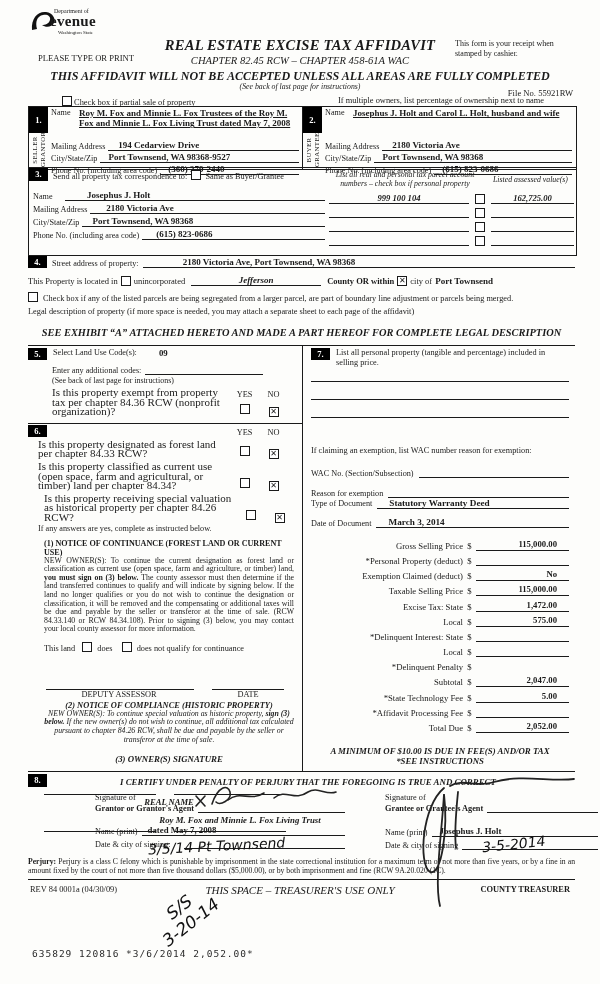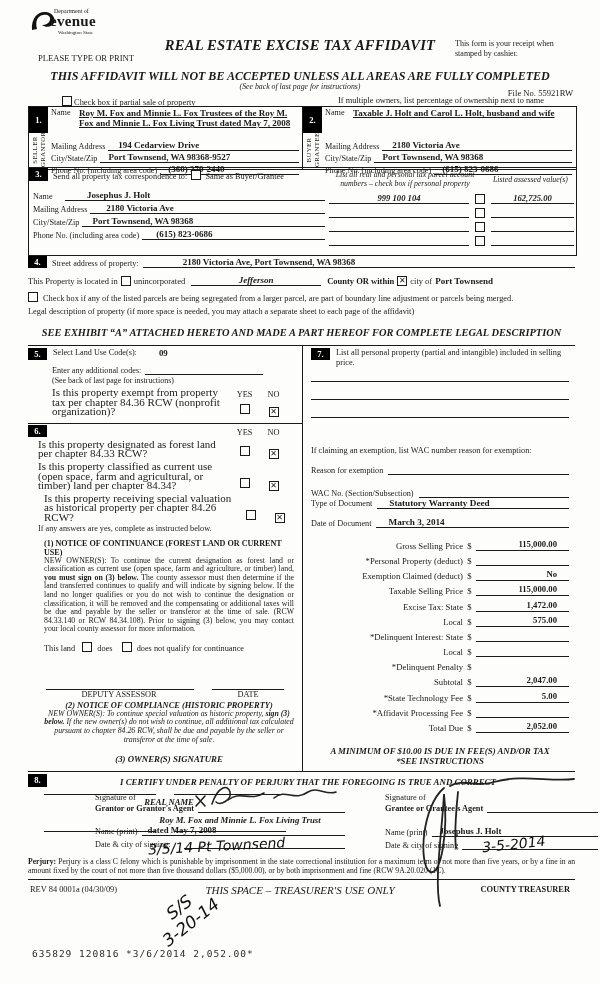--- a/index.html
+++ b/index.html
@@ -42,20 +42,21 @@
       <path d="M2 20 C1 8 8 1 16 2 C23 3 26 9 24 13 C22 17 16 18 12 15 C15 15 19 14 20 10 C21 6 17 4 13 5 C7 6 5 12 7 19 Z" fill="#111"></path>
     </svg>
     <div class="abs" style="left:24px;top:0;font-size:6px;">Department of</div>
     <div class="abs" style="left:20px;top:5px;font-size:15px;font-weight:bold;letter-spacing:.3px;">evenue</div>
     <div class="abs" style="left:28px;top:22px;font-size:5px;">Washington State</div>
   </div>
 
   <div class="abs lab" style="left:38px;top:53px;font-size:8.6px;">PLEASE TYPE OR PRINT</div>
 
   <div class="abs ctr b" style="left:130px;top:37px;width:340px;font-size:14.6px;letter-spacing:.2px;">REAL ESTATE EXCISE TAX AFFIDAVIT</div>
+  <div class="abs ctr" style="left:130px;top:55px;width:340px;font-size:10.6px;">CHAPTER 82.45 RCW – CHAPTER 458-61A WAC</div>
 
   <div class="abs" style="left:455px;top:39px;width:112px;font-size:8px;line-height:10px;">This form is your receipt when stamped by cashier.</div>
 
   <div class="abs ctr b" style="left:0;top:69px;width:600px;font-size:12px;">THIS AFFIDAVIT WILL NOT BE ACCEPTED UNLESS ALL AREAS ARE FULLY COMPLETED</div>
   <div class="abs ctr" style="left:0;top:82px;width:600px;font-size:7.8px;">(See back of last page for instructions)</div>
   <div class="abs" style="left:430px;top:88px;width:143px;text-align:right;font-size:8.6px;">File No. 55921RW</div>
 
   <div class="abs" style="left:62px;top:96px;font-size:8.4px;">
     <span class="cb"><span></span></span>
     <span>Check box if partial sale of property</span>
@@ -90,21 +91,21 @@
     </div>
 
     <div class="abs" style="left:274px;top:0;width:272px;height:62px;">
       <div class="abs numbox" style="left:0;top:0;width:19px;height:26px;line-height:26px;">2.</div>
       <div class="abs vlabel" style="left:2px;top:60px;width:34px;">
         <span>BUYER</span><br><span>GRANTEE</span>
       </div>
       <div class="abs" style="left:22px;top:1px;width:247px;">
         <div class="flex" style="align-items:flex-start;">
           <span class="lab" style="width:28px;">Name</span>
-          <span class="val" style="flex:1;line-height:10.4px;text-decoration:underline;min-height:31px;">Taxable J. Holt and Carol L. Holt, husband and wife</span>
+          <span class="val" style="flex:1;line-height:10.4px;text-decoration:underline;min-height:31px;">Josephus J. Holt and Carol L. Holt, husband and wife</span>
         </div>
         <div class="flex" style="margin-top:1px;">
           <span class="lab">Mailing Address</span>
           <span class="ul val" style="flex:1;margin-left:3px;text-indent:10px;">2180 Victoria Ave</span>
         </div>
         <div class="flex" style="margin-top:1px;">
           <span class="lab">City/State/Zip</span>
           <span class="ul val" style="flex:1;margin-left:3px;text-indent:8px;">Port Townsend, WA 98368</span>
         </div>
         <div class="flex" style="margin-top:1px;">
@@ -292,33 +293,33 @@
             <span class="ul" style="width:112px;height:10px;"></span>
             <span class="ul" style="width:112px;height:10px;margin-left:18px;"></span>
           </div>
         </div>
       </div>
     </div>
 
     <div class="abs" style="left:283px;top:0;width:258px;height:425px;">
       <div class="flex" style="align-items:flex-start;padding-top:2px;">
         <span class="numbox" style="width:19px;height:12px;line-height:12px;">7.</span>
-        <span style="flex:1;margin-left:6px;font-size:8.3px;line-height:9.8px;">List all personal property (partial and intangible) included in selling price.</span>
+        <span style="flex:1;margin-left:6px;font-size:8.3px;line-height:9.8px;">List all personal property (tangible and percentage) included in selling price.</span>
       </div>
       <div class="ul" style="width:100%;height:12px;"></div>
       <div class="ul" style="width:100%;height:11px;"></div>
       <div class="ul" style="width:100%;height:11px;"></div>
 
       <div style="margin-top:24px;font-size:8.3px;">If claiming an exemption, list WAC number reason for exemption:</div>
+      <div class="flex" style="margin-top:12px;">
+        <span class="lab">WAC No. (Section/Subsection)</span>
+        <span class="ul" style="flex:1;height:10px;margin-left:5px;"></span>
+      </div>
       <div class="flex" style="margin-top:9px;">
         <span class="lab">Reason for exemption</span>
-        <span class="ul" style="flex:1;height:10px;margin-left:5px;"></span>
-      </div>
-      <div class="flex" style="margin-top:12px;">
-        <span class="lab">WAC No. (Section/Subsection)</span>
         <span class="ul" style="flex:1;height:10px;margin-left:5px;"></span>
       </div>
       <div class="flex" style="align-items:center;">
         <span class="lab">Type of Document</span>
         <span class="ul b" style="flex:1;margin-left:5px;font-size:9.2px;text-indent:12px;">Statutory Warranty Deed</span>
       </div>
       <div class="flex" style="margin-top:8px;">
         <span class="lab">Date of Document</span>
         <span class="ul b" style="flex:1;margin-left:5px;font-size:9.2px;text-indent:12px;">March 3, 2014</span>
       </div>

